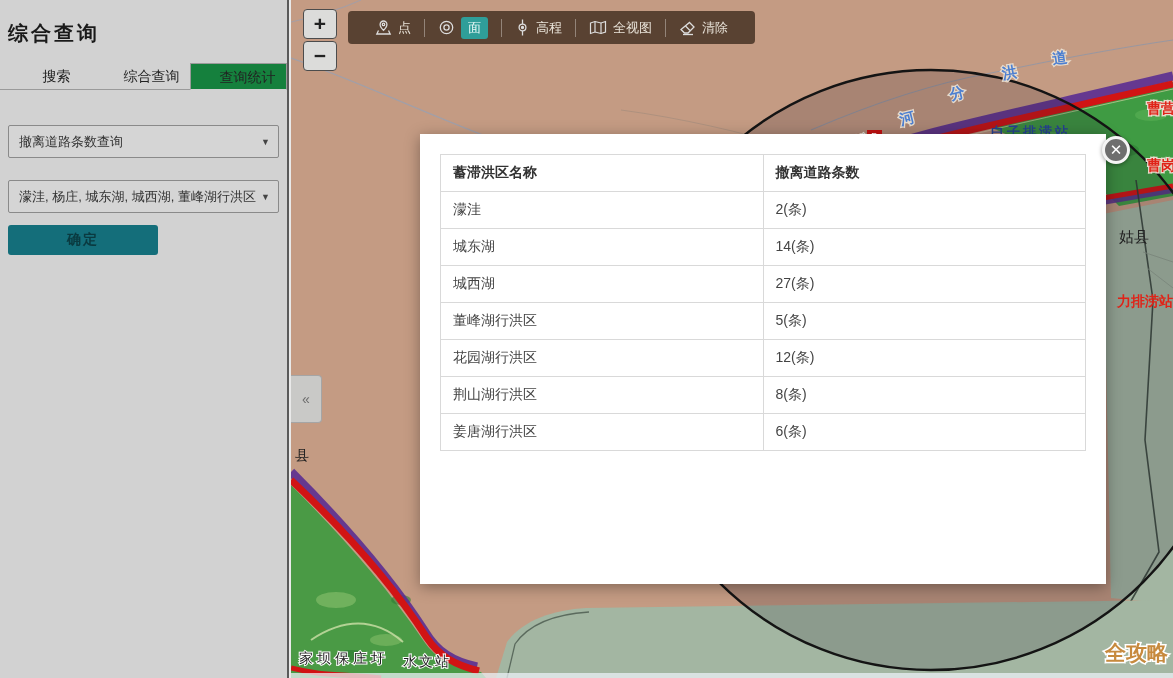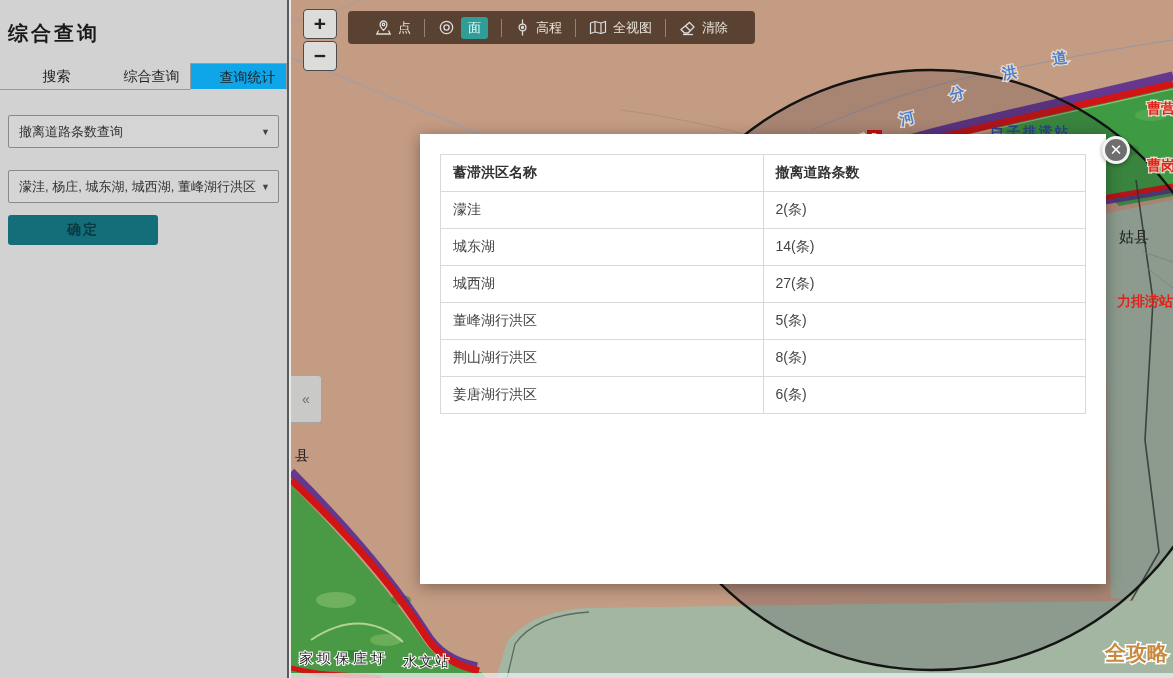--- a/index.html
+++ b/index.html
@@ -6,24 +6,24 @@
   html,body { width:1173px; height:678px; overflow:hidden; font-family:"Liberation Sans","DejaVu Sans",sans-serif; }
   #app { position:relative; width:1173px; height:678px; background:#e9e9e9; }
 
   
   .sidebar { position:absolute; left:0; top:0; width:289px; height:678px;
              background:#d2d2d2; border-right:2px solid #5a5a5a; }
   .sidebar h1 { font-size:20px; font-weight:600; color:#1a1a1a; letter-spacing:3px;
                 padding:20px 0 0 8px; }
   .tabbar { display:flex; margin-top:16px; border-bottom:1px solid #9a9a9a; height:27px; }
   .tab { flex:1; text-align:center; font-size:14px; color:#222; line-height:26px; cursor:pointer;padding-left:18px; }
-  .tab.active { border:1px solid #9a9a9a; border-bottom:1px solid #d2d2d2; margin-bottom:-1px; background:#0ea5e9; }
+  .tab.active { border:1px solid #9a9a9a; border-bottom:1px solid #d2d2d2; margin-bottom:-1px; background:#15803d; }
   .select-box { position:relative; margin:0 8px; height:33px; border:1px solid #8a8a8a;
                 border-radius:2px; background:#d5d5d5; display:flex; align-items:center; cursor:pointer; }
-  .select-box.first { margin-top:25px; }
+  .select-box.first { margin-top:35px; }
   .select-box.second { margin-top:22px; }
   .select-text { font-size:13px; color:#333; padding-left:10px; white-space:nowrap;
                  overflow:hidden; max-width:248px; }
   .caret { position:absolute; right:8px; top:50%; transform:translateY(-50%);
            font-size:9px; color:#444; }
   .confirm-btn { display:block; margin:12px 0 0 8px; width:150px; height:30px;
                  background:#146e7a; border:none; border-radius:3px;
                  font-size:14px; font-weight:600; color:#0a3a40; letter-spacing:2px; cursor:pointer; }
   .collapse-handle { position:absolute; left:291px; top:375px; width:31px; height:48px;
                      background:#c9c9c7; border:1px solid #a5a5a5; border-left:none;
@@ -240,20 +240,24 @@
         </tr>
         <tr>
           <td>城西湖</td>
           <td>27(条)</td>
         </tr>
         <tr>
           <td>董峰湖行洪区</td>
           <td>5(条)</td>
         </tr>
         <tr>
+          <td>花园湖行洪区</td>
+          <td>12(条)</td>
+        </tr>
+        <tr>
           <td>荆山湖行洪区</td>
           <td>8(条)</td>
         </tr>
         <tr>
           <td>姜唐湖行洪区</td>
           <td>6(条)</td>
         </tr>
       </tbody>
     </table>
   </div>

